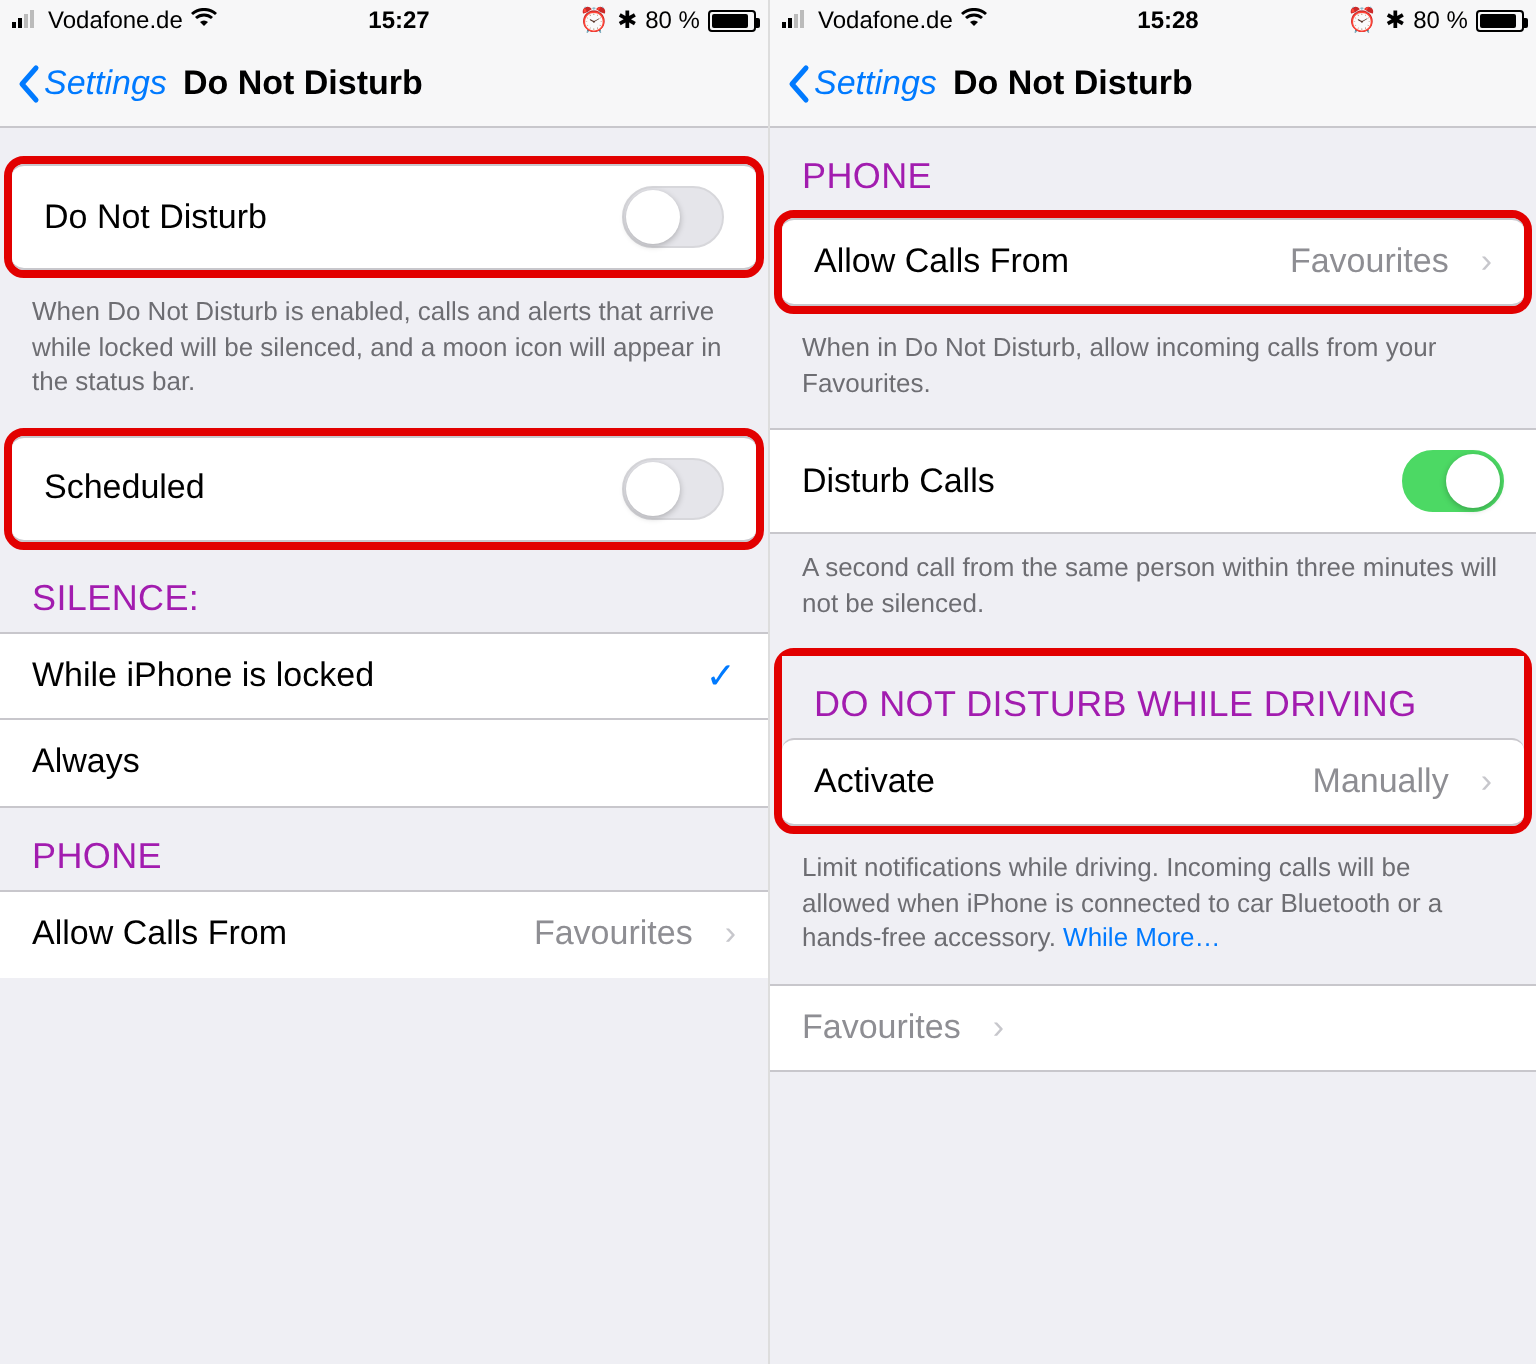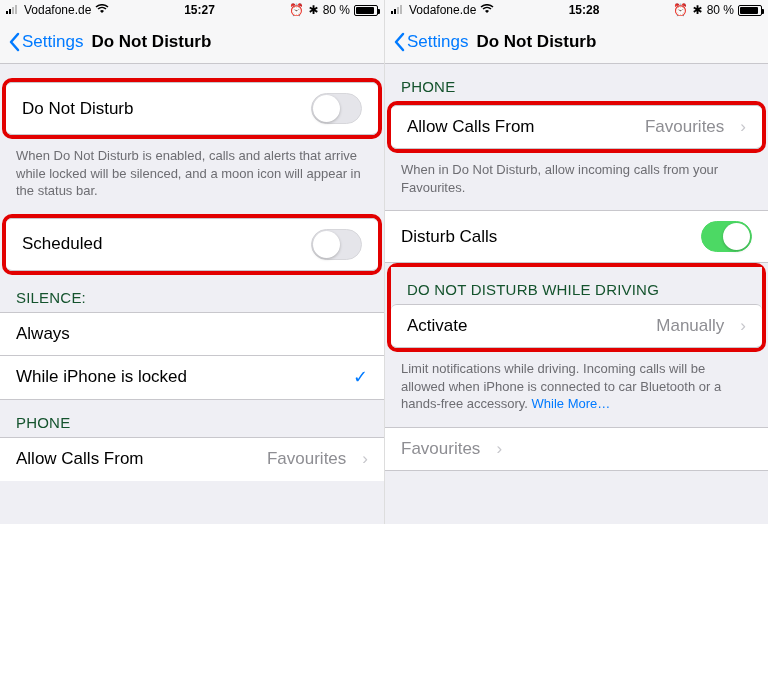--- a/index.html
+++ b/index.html
@@ -6,21 +6,21 @@
   body {
     font-family: -apple-system, "Helvetica Neue", Helvetica, Arial, sans-serif;
     background: #fff;
     width: 768px;
     height: 682px;
     display: flex;
     overflow: hidden;
   }
   .screen {
     width: 384px;
-    height: 524px;
+    height: 682px;
     background: #efeff4;
     position: relative;
     overflow: hidden;
   }
   .screen + .screen { border-left: 1px solid #ddd; }
   .statusbar {
     height: 20px;
     display: flex;
     align-items: center;
     justify-content: space-between;
@@ -41,28 +41,28 @@
   .navbar {
     height: 44px;
     display: flex;
     align-items: center;
     background: #f7f7f8;
     border-bottom: 1px solid #c8c7cc;
     position: relative;
     padding: 0 8px;
   }
   .back {
-    display: flex; color: #007aff; font-size: 17px;
+    display: flex; color: #007aff; font-size: 17px; font-style: italic;
   }
   .back svg { margin-right: 2px; }
   .navtitle {
     font-size: 17px; font-weight: 600; color: #000; margin-left: 8px;
   }
   .section-header {
-    font-size: 15px; color: #14532d; padding: 14px 16px 6px 16px; text-transform: none; letter-spacing: 0.2px;
+    font-size: 18px; color: #a21caf; padding: 14px 16px 6px 16px; text-transform: none; letter-spacing: 0.2px;
   }
   .section-header.upper { text-transform: uppercase; }
   .row {
     background: #fff;
     min-height: 44px;
     display: flex;
     align-items: center;
     justify-content: space-between;
     padding: 10px 16px;
     border-top: 0.5px solid #c8c7cc;
@@ -158,25 +158,25 @@
       <span>Scheduled</span>
       <span class="toggle">
           <span class="knob"></span>
         </span>
     </div>
   </div>
 
   <div class="section-header">SILENCE:</div>
   <div class="group">
     <div class="row">
-      <span>Always</span>
-    </div>
-    <div class="row">
       <span>While iPhone is locked</span>
       <span class="check">✓</span>
+    </div>
+    <div class="row">
+      <span>Always</span>
     </div>
   </div>
 
   <div class="section-header upper">PHONE</div>
   <div class="row" style="border-bottom:none;">
     <span>Allow Calls From</span>
     <span class="value">
       <span>Favourites</span>
       <span class="chev">›</span>
     </span>
@@ -236,20 +236,21 @@
     </div>
   </div>
   <div class="footer">When in Do Not Disturb, allow incoming calls from your Favourites.</div>
 
   <div class="row">
     <span>Disturb Calls</span>
     <span class="toggle on">
         <span class="knob"></span>
       </span>
   </div>
+  <div class="footer">A second call from the same person within three minutes will not be silenced.</div>
 
   <div class="highlight">
     <div class="section-header upper" style="background:#efeff4;">DO NOT DISTURB WHILE DRIVING</div>
     <div class="row">
       <span>Activate</span>
       <span class="value">
         <span>Manually</span>
         <span class="chev">›</span>
       </span>
     </div>

